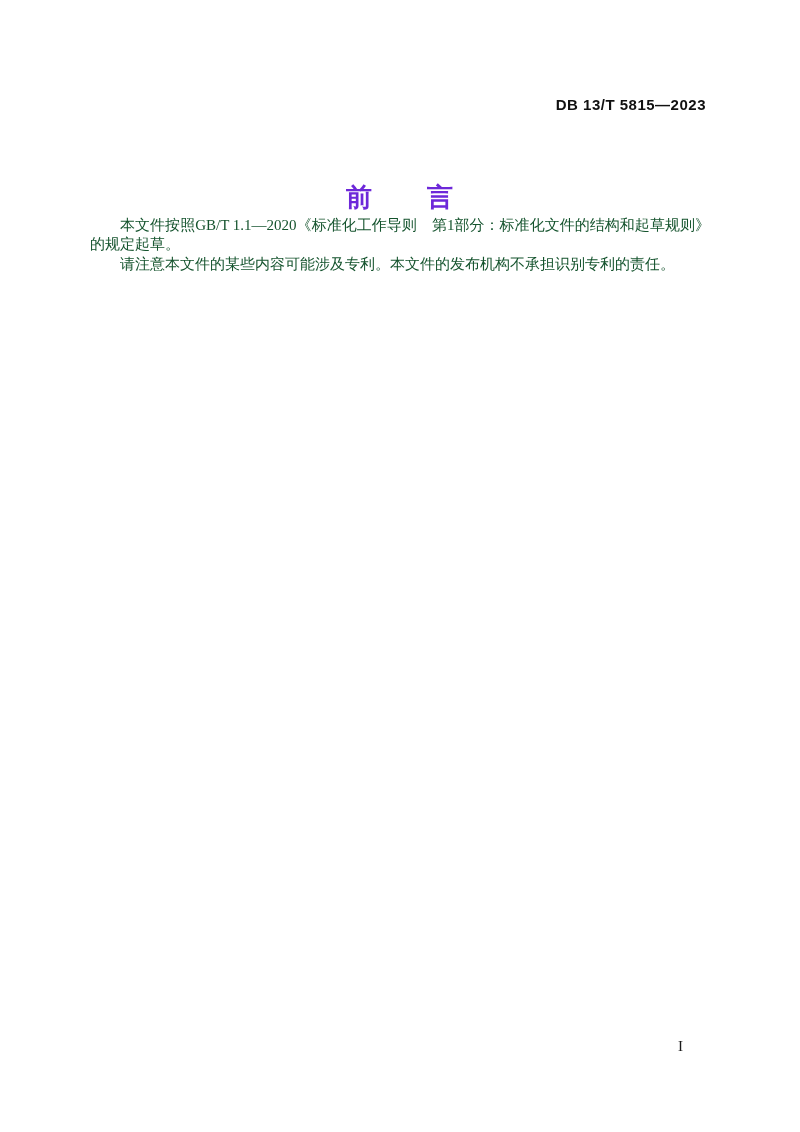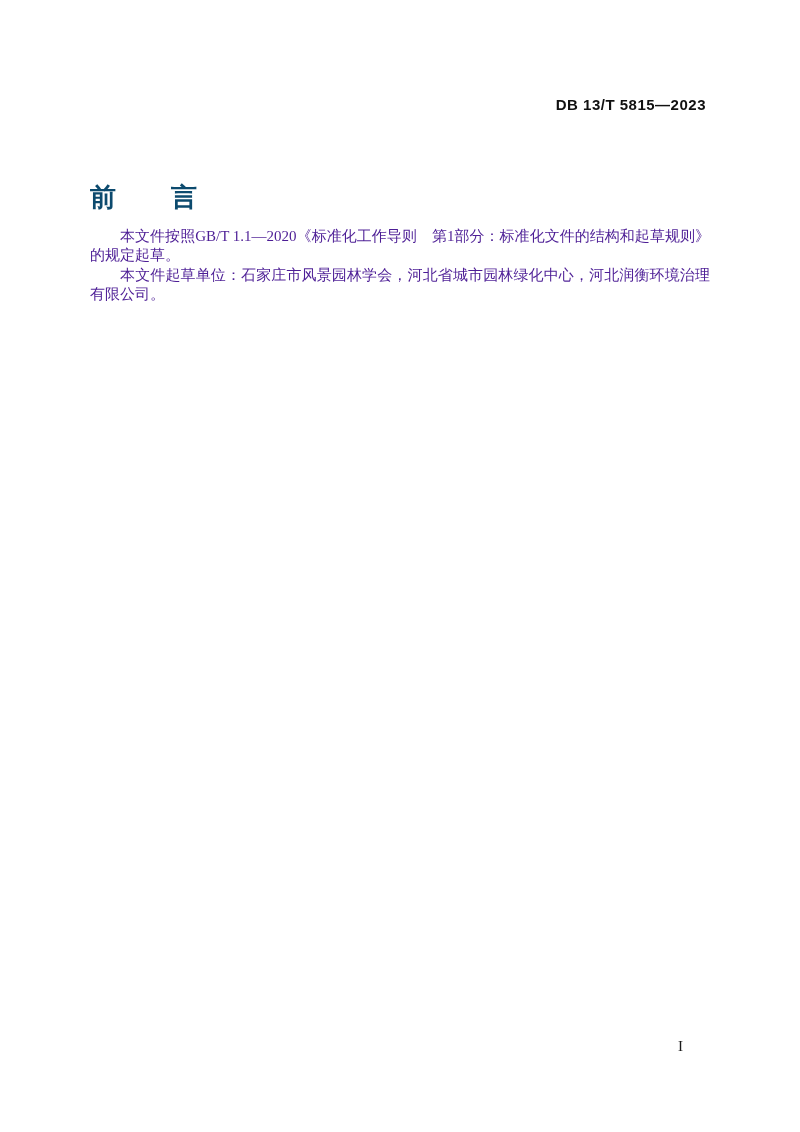--- a/index.html
+++ b/index.html
@@ -27,36 +27,36 @@
     font-weight: 600;
     letter-spacing: 0.5px;
     color: #111111;
     white-space: nowrap;
   }
   .foreword-title {
     position: absolute;
     top: 180px;
     left: 90px;
     width: 620px;
-    text-align: left;
+    text-align: center;
     font-family: "Liberation Sans", "DejaVu Sans", sans-serif;
     font-size: 26px;
     font-weight: 700;
-    color: #0c4a6e;
+    color: #6d28d9;
     letter-spacing: 1px;
   }
   .body-text {
     position: absolute;
-    top: 227px;
+    top: 216px;
     left: 90px;
     width: 620px;
     font-family: "Liberation Serif", "DejaVu Serif", serif;
     font-size: 15px;
     line-height: 19.4px;
-    color: #4c1d95;
+    color: #14532d;
   }
   .body-text p {
     margin: 0;
     text-indent: 2em;
     text-align: justify;
     text-justify: inter-ideograph;
     word-break: break-all;
   }
   .page-number {
     position: absolute;
@@ -71,18 +71,18 @@
 <body>
 
 <div class="page">
 
   <div class="doc-number">DB 13/T 5815—2023</div>
 
   <div class="foreword-title">前　　言</div>
 
   <div class="body-text">
     <p>本文件按照GB/T 1.1—2020《标准化工作导则　第1部分：标准化文件的结构和起草规则》的规定起草。</p>
-    <p>本文件起草单位：石家庄市风景园林学会，河北省城市园林绿化中心，河北润衡环境治理有限公司。</p>
+    <p>请注意本文件的某些内容可能涉及专利。本文件的发布机构不承担识别专利的责任。</p>
   </div>
 
   <div class="page-number">I</div>
 
 </div>
 
 </body></html>

